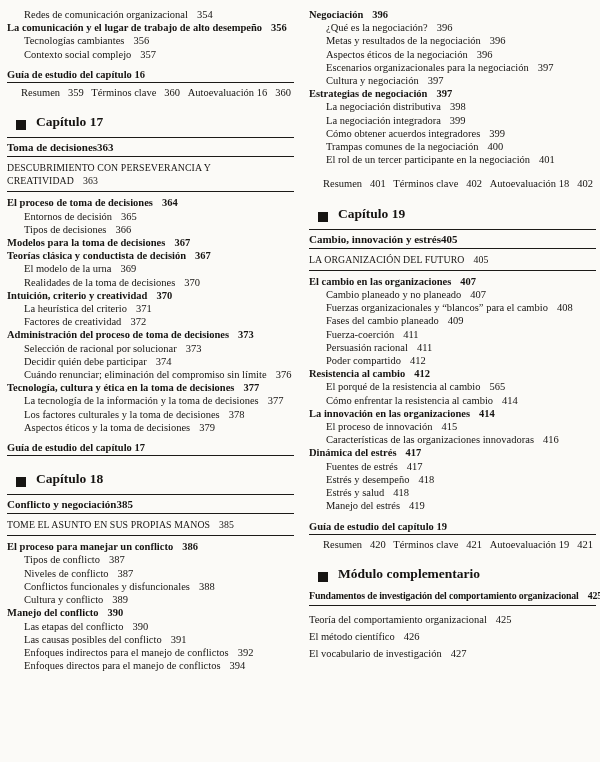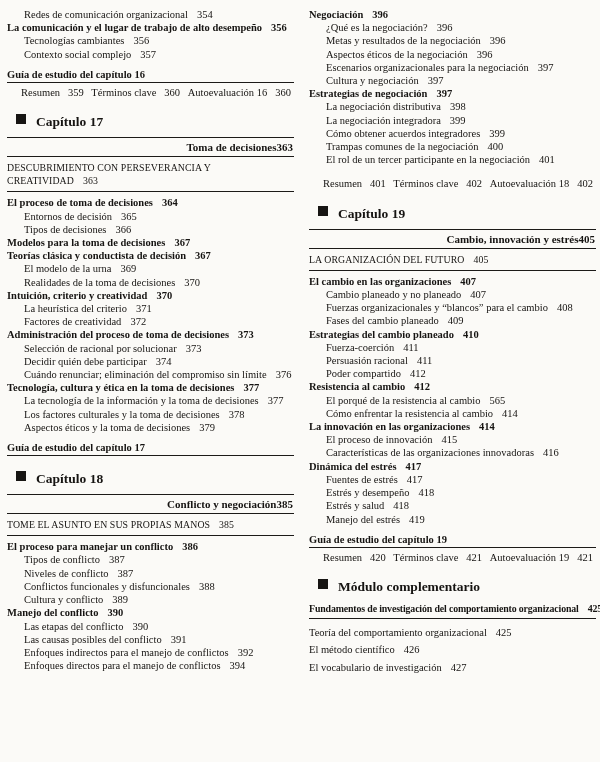--- a/index.html
+++ b/index.html
@@ -29,36 +29,36 @@
     padding-bottom: 3px;
     margin-bottom: 7px;
     font-size: 9.9px;
     letter-spacing: -0.15px;
     white-space: nowrap;
   }
 
   .chapter {
     margin: 15px 0 7px 0;
     display: flex;
-    align-items: flex-start;
+    align-items: flex-end;
     gap: 10px;
     font-weight: bold;
     font-size: 13.5px;
   }
   .square {
     width: 10px; height: 10px;
     background: #171513;
     display: inline-block;
     margin-left: 9px;
     flex: 0 0 10px;
   }
 
   .title-bar {
     display: flex;
-    justify-content: flex-end;
+    justify-content: flex-start;
     align-items: baseline;
     border-top: 1.4px solid #1c1a18;
     border-bottom: 1.4px solid #1c1a18;
     font-weight: bold;
     font-size: 11px;
     padding: 3px 1px 3px 0;
     margin-bottom: 1px;
   }
 
   .case-line {
@@ -178,21 +178,20 @@
       </div>
       <div class="title-bar">
         <span>Cambio, innovación y estrés</span>
         <span>405</span>
       </div>
       <div class="entry case-line"><span>LA ORGANIZACIÓN DEL FUTURO</span><span class="pg">405</span></div>
       <div class="entry main"><span>El cambio en las organizaciones</span><span class="pg">407</span></div>
       <div class="entry sub"><span>Cambio planeado y no planeado</span><span class="pg">407</span></div>
       <div class="entry sub"><span>Fuerzas organizacionales y “blancos” para el cambio</span><span class="pg">408</span></div>
       <div class="entry sub"><span>Fases del cambio planeado</span><span class="pg">409</span></div>
-      <div class="entry main"><span>Estrategias del cambio planeado</span><span class="pg">410</span></div>
       <div class="entry sub"><span>Fuerza-coerción</span><span class="pg">411</span></div>
       <div class="entry sub"><span>Persuasión racional</span><span class="pg">411</span></div>
       <div class="entry sub"><span>Poder compartido</span><span class="pg">412</span></div>
       <div class="entry main"><span>Resistencia al cambio</span><span class="pg">412</span></div>
       <div class="entry sub"><span>El porqué de la resistencia al cambio</span><span class="pg">565</span></div>
       <div class="entry sub"><span>Cómo enfrentar la resistencia al cambio</span><span class="pg">414</span></div>
       <div class="entry main"><span>La innovación en las organizaciones</span><span class="pg">414</span></div>
       <div class="entry sub"><span>El proceso de innovación</span><span class="pg">415</span></div>
       <div class="entry sub"><span>Características de las organizaciones innovadoras</span><span class="pg">416</span></div>
       <div class="entry main"><span>Dinámica del estrés</span><span class="pg">417</span></div>

